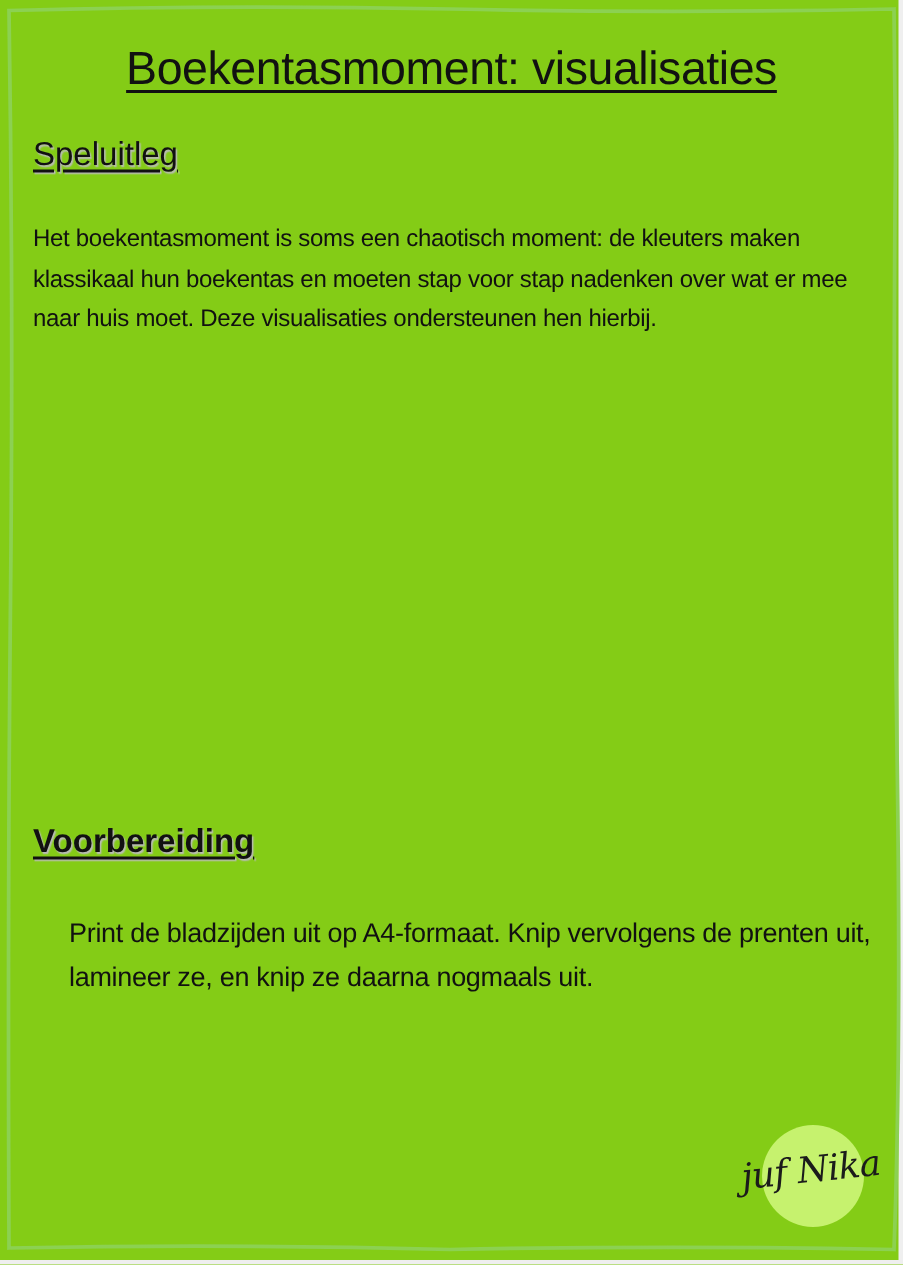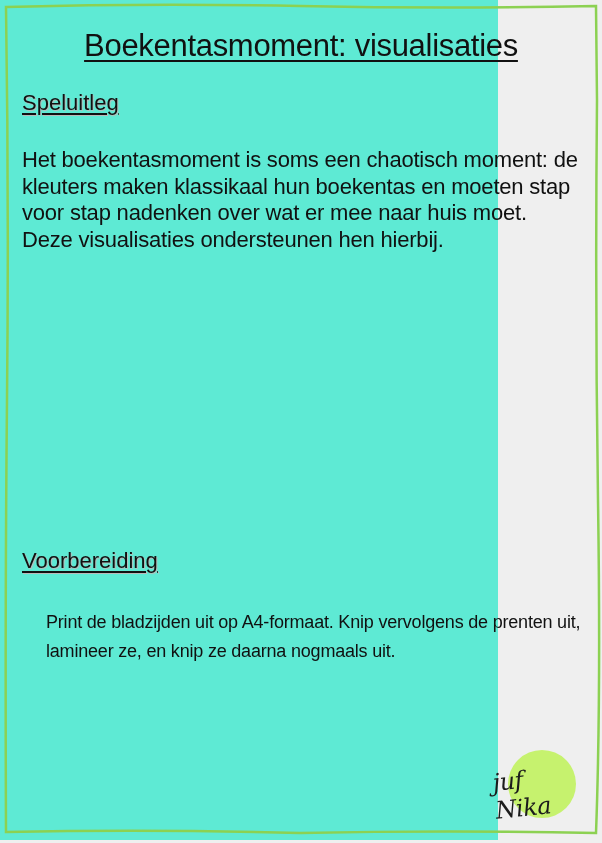--- a/index.html
+++ b/index.html
@@ -1,34 +1,34 @@
 <!DOCTYPE html>
 <html><head>
   <meta charset="utf-8">
   <style>
     html, body { margin:0; padding:0; }
     body {
       width:602px; height:843px; background:#efefef; position:relative; overflow:hidden;
       font-family:"Liberation Sans", sans-serif; color:#111;
     }
     .page {
-      position:absolute; left:0; top:0; width:498px; height:840px; background:#5eead4;
+      position:absolute; left:0; top:0; width:599px; height:840px; background:#84cc16;
     }
     .border-svg { position:absolute; left:0; top:0; width:602px; height:843px; pointer-events:none; }
     .title {
       position:absolute; left:0; width:602px; top:28px; text-align:center;
       font-size:31px; text-decoration:underline; text-underline-offset:4px; text-decoration-thickness:2px;
       letter-spacing:-0.3px;
     }
     .h2 {
       position:absolute; left:22px; font-size:22px; text-decoration:underline;
       text-underline-offset:3px; text-decoration-thickness:1.5px; text-shadow:1px 1px 1px #bbb;
     }
     .para {
-      position:absolute; left:22px; width:560px; font-size:22px; line-height:26.5px;
+      position:absolute; left:22px; width:560px; font-size:16px; line-height:26.5px;
       letter-spacing:-0.2px;
     }
     .para.big { font-size:18px; line-height:29px; }
     .logo {
       position:absolute; left:508px; top:750px; width:68px; height:68px; border-radius:50%;
       background:#c6f26e;
     }
     .logo-text {
       position:absolute; left:494px; top:766px; font-family:"DejaVu Serif", serif; font-style:italic;
       font-size:24px; color:#1b1b1b; transform:rotate(-6deg); letter-spacing:-0.5px;
@@ -41,19 +41,19 @@
   <svg class="border-svg" viewBox="0 0 602 843">
     <path d="M6 7 Q150 3 300 6 T596 6 L597 100 Q595 300 598 500 T596 833 Q450 830 300 833 Q150 829 6 832 Q5 600 7 400 T6 7 Z" fill="none" stroke="#8cd152" stroke-width="2.5"></path>
   </svg>
 
   <div class="title">Boekentasmoment: visualisaties</div>
 
   <div class="h2" style="top:90px;">Speluitleg</div>
 
   <div class="para" style="top:147px;">Het boekentasmoment is soms een chaotisch moment: de kleuters maken klassikaal hun boekentas en moeten stap voor stap nadenken over wat er mee naar huis moet. Deze visualisaties ondersteunen hen hierbij.</div>
 
-  <div class="h2" style="top:548px;">Voorbereiding</div>
+  <div class="h2" style="top:548px;font-weight:bold;">Voorbereiding</div>
 
   <div class="para big" style="top:608px;margin-left:24px;">Print de bladzijden uit op A4-formaat. Knip vervolgens de prenten uit, lamineer ze, en knip ze daarna nogmaals uit.</div>
 
   <div class="logo"></div>
   <div class="logo-text">juf Nika</div>
 </div>
 
 </body></html>

